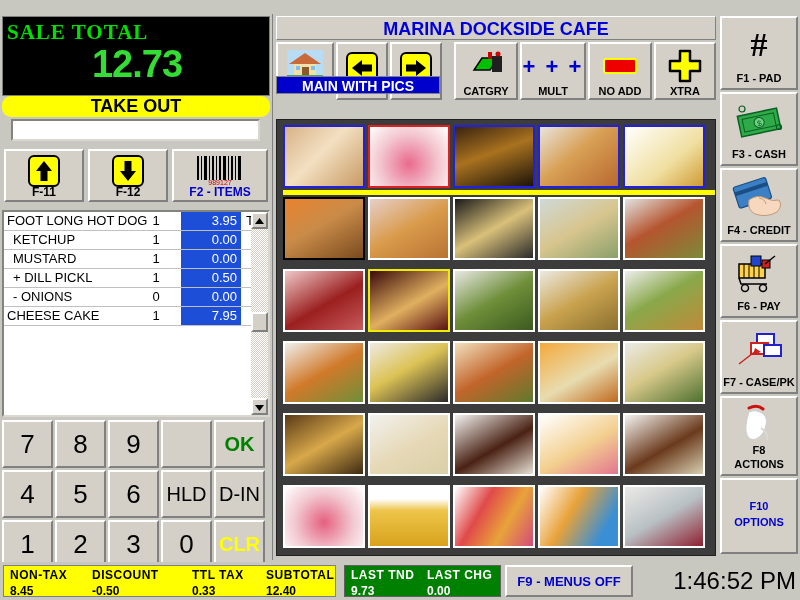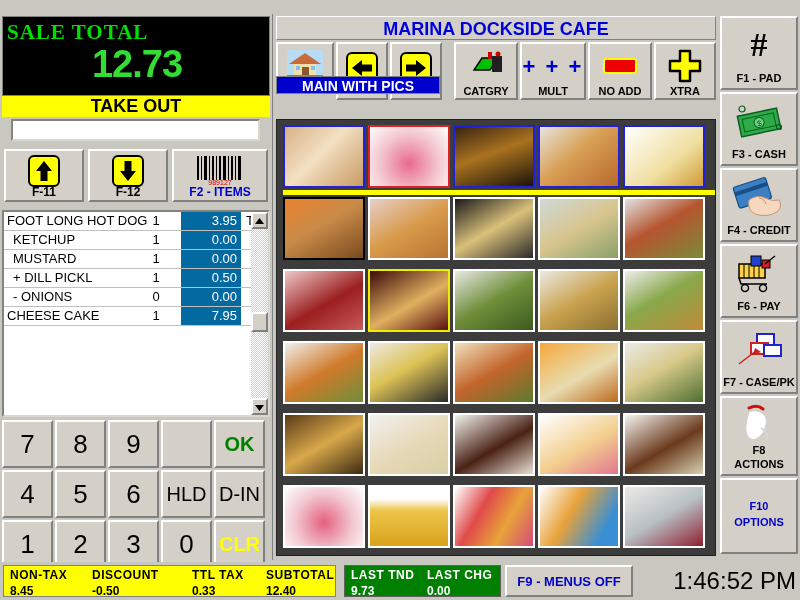--- a/index.html
+++ b/index.html
@@ -47,20 +47,21 @@
     color: #33dd33; font-weight: bold; font-size: 38px;
     font-family: "Liberation Sans", sans-serif;
     letter-spacing: -1px;
   }
 
   #takeout-bar {
     position: absolute; left: 2px; top: 82px; width: 268px; height: 21px;
     background: #ffff00; color: #000000;
     text-align: center; font-size: 18px; font-weight: bold;
     line-height: 21px;
+    border-radius: 9px;
   }
 
   #entry-input {
     position: absolute; left: 11px; top: 105px; width: 249px; height: 22px;
     background: #ffffff;
     border: 2px inset #d8d8d0;
     font-size: 14px; padding-left: 4px; line-height: 18px;
     color: #000; outline: none;
   }
 
@@ -105,21 +106,21 @@
   }
   .order-desc {
     position: absolute; left: 3px; top: 1px;
     white-space: nowrap;
   }
   .order-qty {
     position: absolute; left: 140px; top: 1px; width: 24px; text-align: center;
   }
   .order-amt {
     position: absolute; left: 177px; top: 0px; width: 60px; height: 18px;
-    background: #0369a1; color: #ffffff;
+    background: #1d4ed8; color: #ffffff;
     text-align: right; padding-right: 4px; line-height: 18px;
   }
   .order-tax {
     position: absolute; left: 242px; top: 1px; width: 14px; text-align: left;
     color: #000;
   }
   .order-row.indent .order-desc { left: 9px; }
 
   
   #order-scroll {

